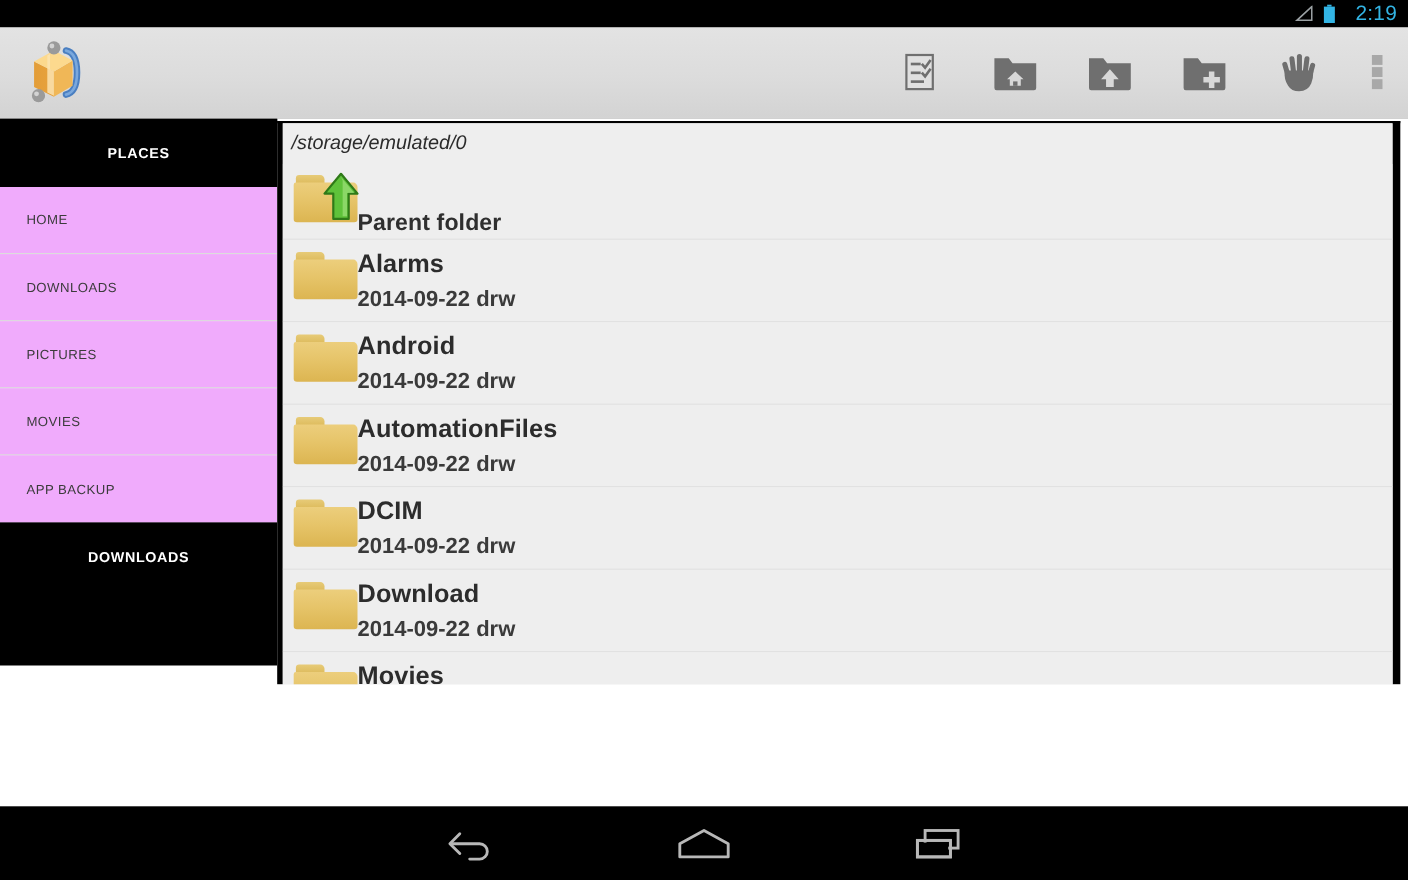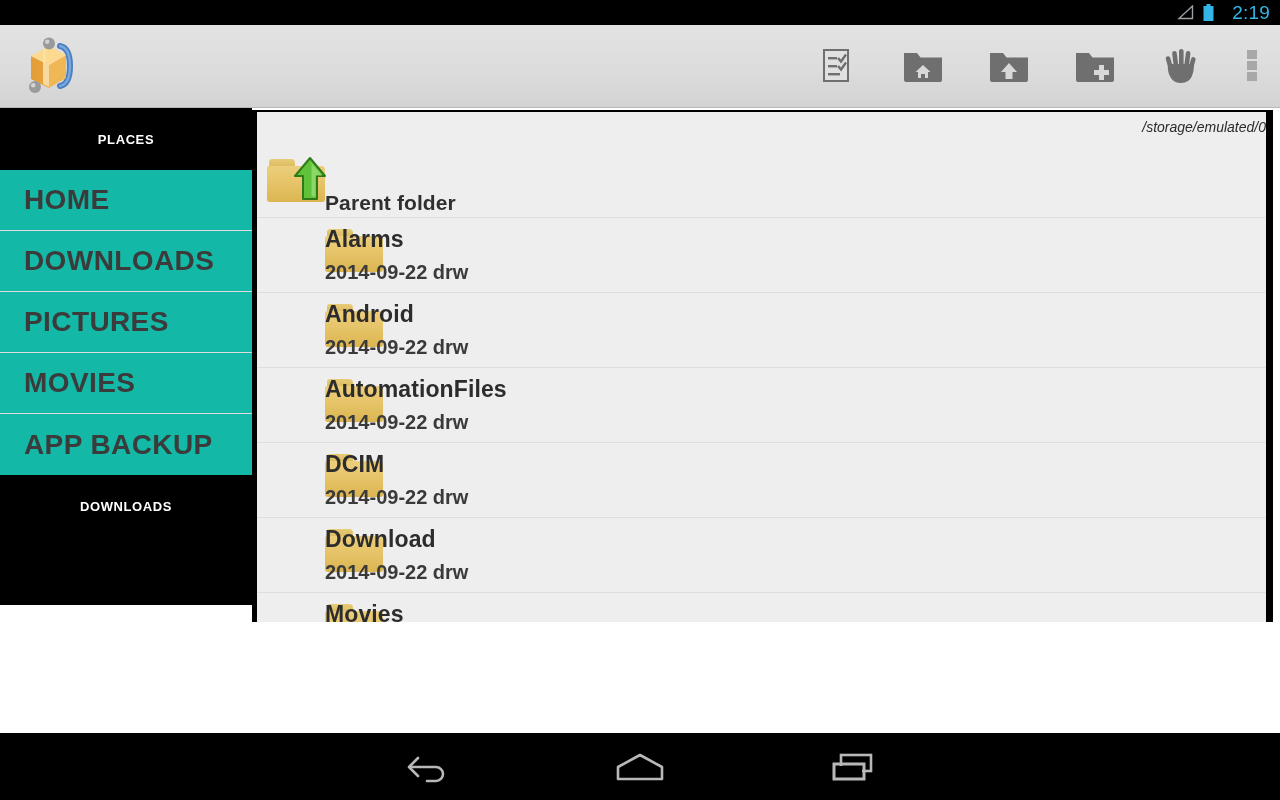--- a/index.html
+++ b/index.html
@@ -2,21 +2,21 @@
 <html><head>
 <meta charset="utf-8">
 <style>
   * { margin:0; padding:0; box-sizing:border-box; }
   html, body {
     width:1280px; height:800px;
     background:#ffffff;
     font-family:"Liberation Sans", sans-serif;
     overflow:hidden;
   }
-  .screen { position:relative; width:1028px; height:800px; background:#ffffff;text-align:right; }
+  .screen { position:relative; width:1028px; height:800px; background:#ffffff; }
 
   
   .statusbar{
     position:absolute; left:0; top:0; width:1280px; height:25px;
     background:#000000; display:flex; align-items:center; justify-content:flex-end;
     padding-right:10px;
   }
   .sb-icons{ display:flex; align-items:center; gap:9px; }
   .sig{ width:17px; height:15px; position:relative; }
   .sig svg{ display:block; }
@@ -53,39 +53,39 @@
   }
   .side-header{
     height:62px; display:flex; align-items:center; justify-content:center;
     color:#ffffff; font-size:13px; font-weight:bold; letter-spacing:0.6px;
     background:#000000;
   }
   .side-list{ background:#f2f2f2; }
   .side-item{
     height:61px; display:flex; align-items:center;
     padding-left:24px;
-    color:#3b3b3b; font-size:28px; font-weight:bold; letter-spacing:0.4px;
-    background:#14b8a6;
+    color:#3b3b3b; font-size:12px; font-weight:normal; letter-spacing:0.4px;
+    background:#f0abfc;
     border-bottom:1px solid #dcdcdc;
     cursor:pointer;
   }
   .side-item:last-child{ border-bottom:none; }
 
   
   .filepanel{
     position:absolute; left:252px; top:2px; width:1021px; height:512px;
     background:#eeeeee;
     border-left:5px solid #000000;
     border-right:7px solid #000000;
     border-top:2px solid #000000;
     overflow:hidden;
   }
   .path{
     height:37px; padding:7px 0 0 8px;
-    font-size:14px; font-style:italic; color:#2b2b2b;
+    font-size:18px; font-style:italic; color:#2b2b2b;
     background:#eeeeee;
     font-family:"Liberation Sans", sans-serif;
   }
   .rows{ background:#eeeeee; }
   .row{
     position:relative; height:75px;
     border-bottom:1px solid #dedede;
     background:#eeeeee;
     cursor:pointer;
     font-weight:bold;

